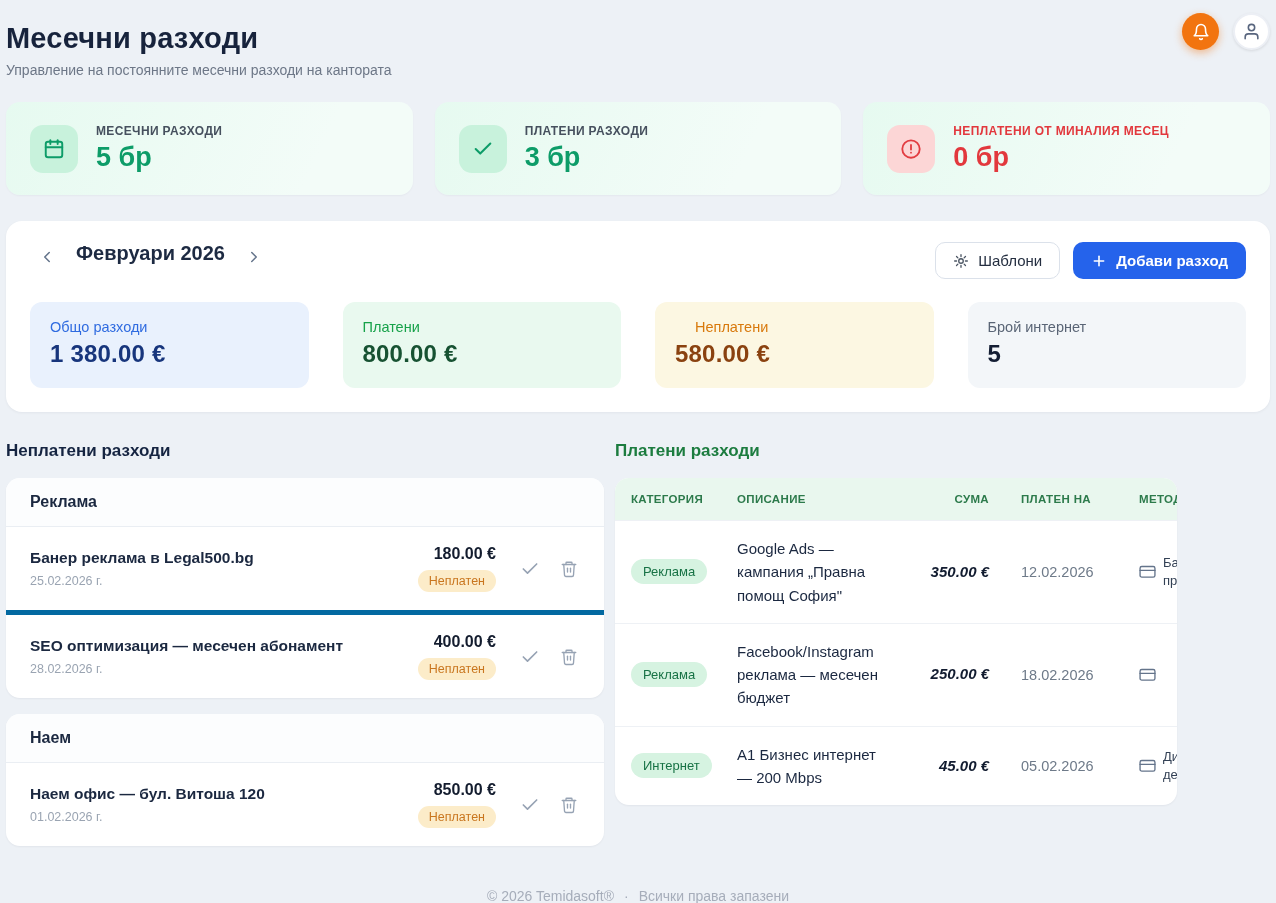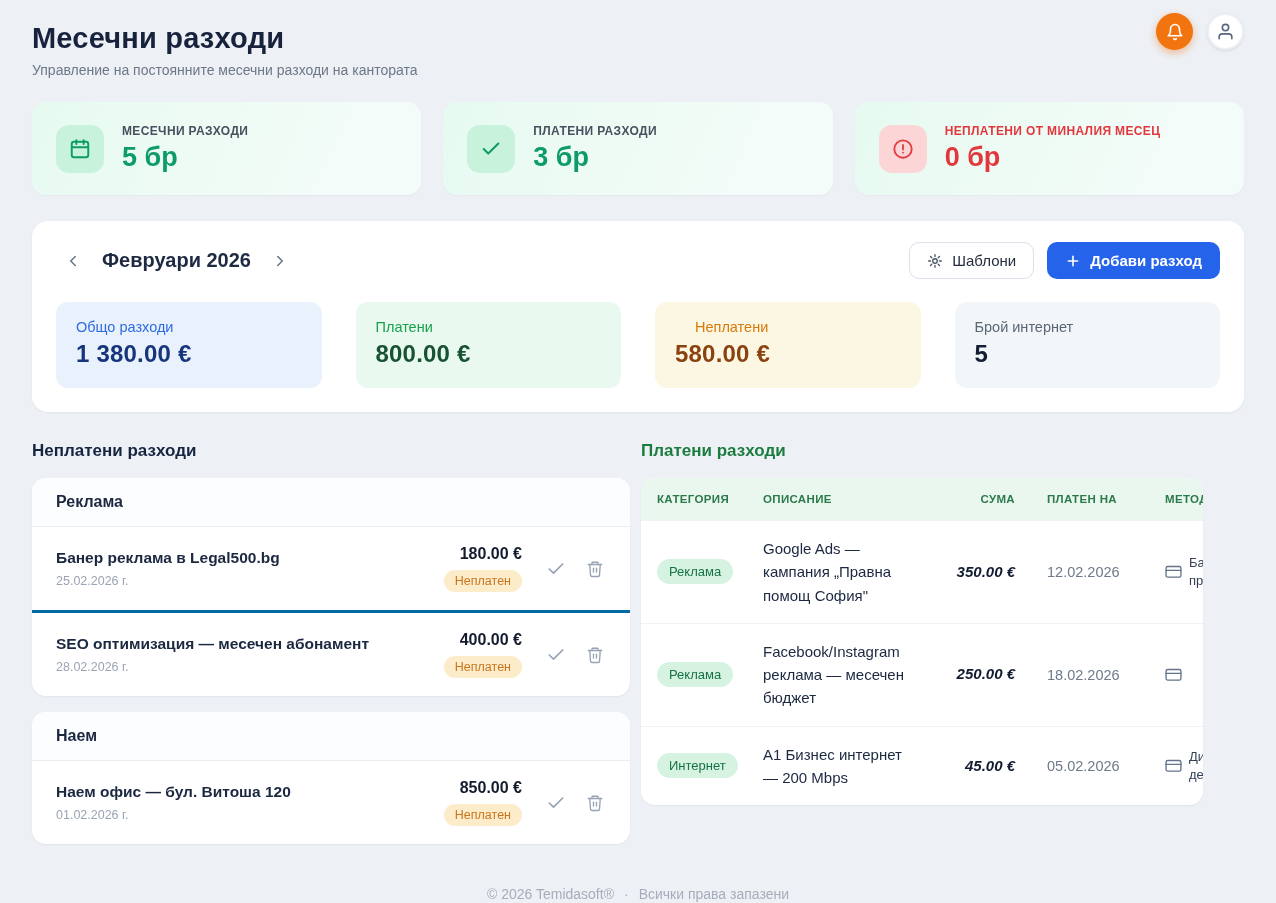--- a/index.html
+++ b/index.html
@@ -3,21 +3,21 @@
 <meta charset="utf-8">
 <style>
   * { box-sizing: border-box; margin: 0; padding: 0; }
   html, body { width: 1276px; height: 903px; overflow: hidden; }
   body {
     background: #edf1f6;
     font-family: "Liberation Sans", sans-serif;
     color: #1b2840;
     position: relative;
   }
-  .page { padding: 22px 32px 0; }
+  .page { padding: 22px 6px 0; }
 
   
   .page-header { position: relative; }
   .page-title { font-size: 29px; font-weight: bold; color: #17233c; letter-spacing: .2px; }
   .page-subtitle { font-size: 14px; color: #6d7787; margin-top: 7px; }
   .topbar { position: absolute; top: -9px; right: 0; display: flex; gap: 14px; }
   .icon-btn {
     width: 37px; height: 37px; border-radius: 50%; border: none; cursor: pointer;
     display: flex; align-items: center; justify-content: center;
   }
@@ -39,21 +39,21 @@
   .stat-label.red { color: #e2383d; }
   .stat-value { font-size: 27px; font-weight: bold; margin-top: 4px; }
   .stat-value.green { color: #0d9c68; }
   .stat-value.red   { color: #e2383d; }
 
   
   .panel {
     background: #fff; border-radius: 16px; padding: 21px 24px 24px; margin-top: 26px;
     box-shadow: 0 1px 3px rgba(16,24,40,.05);
   }
-  .panel-nav { display: flex; align-items: center; }
+  .panel-nav { display: flex; }
   .chev-btn { background: none; border: none; color: #64748b; cursor: pointer; padding: 6px 8px; display: flex; }
   .month-title { font-size: 20px; font-weight: bold; color: #1d2a42; margin: 0 12px; }
   .panel-actions { margin-left: auto; display: flex; gap: 13px; }
   .btn { display: flex; align-items: center; gap: 9px; border-radius: 10px; font-size: 15px; cursor: pointer; }
   .btn-outline { background: #fff; border: 1px solid #dbe1ea; color: #242e40; padding: 9px 17px; font-weight: 500; }
   .btn-primary { background: #2563eb; border: none; color: #fff; padding: 10px 18px; font-weight: bold; }
 
   .summary { display: grid; grid-template-columns: repeat(4, 1fr); gap: 34px; margin-top: 23px; }
   .sum-card { border-radius: 12px; padding: 17px 20px 20px; }
   .sum-label { font-size: 14.5px; }
@@ -67,21 +67,21 @@
   .columns { display: grid; grid-template-columns: 598px 562px; gap: 11px; margin-top: 29px; align-items: start; }
   .section-title { font-size: 17px; font-weight: bold; color: #152441; margin-bottom: 17px; }
   .section-title.green { color: #1c7c3f; }
 
   
   .group-card { background: #fff; border-radius: 14px; overflow: hidden; margin-bottom: 16px;
     box-shadow: 0 1px 2px rgba(16,24,40,.05); }
   .group-header { padding: 15px 24px; font-size: 16px; font-weight: bold; color: #1b2840;
     background: #fcfdfe; border-bottom: 1px solid #eaeef3; }
   .expense-row { display: flex; align-items: center; padding: 18px 22px 18px 24px; gap: 12px; }
-  .expense-row + .expense-row { border-top: 3px solid #0369a1; }
+  .expense-row + .expense-row { border-top: 5px solid #0369a1; }
   .exp-info { flex: 1; min-width: 0; }
   .exp-title { font-size: 15.5px; font-weight: bold; color: #1b2840; }
   .exp-date { font-size: 12.5px; color: #9aa4b2; margin-top: 7px; }
   .exp-right { text-align: right; margin-right: 8px; }
   .exp-amount { font-size: 16px; font-weight: bold; color: #131c2e; }
   .badge-unpaid { display: inline-block; margin-top: 7px; background: #fcecc9; color: #c9761f;
     font-size: 12.5px; padding: 4px 11px; border-radius: 999px; }
   .row-action { background: none; border: none; color: #97a3b4; cursor: pointer; padding: 4px; display: flex; }
 
   

